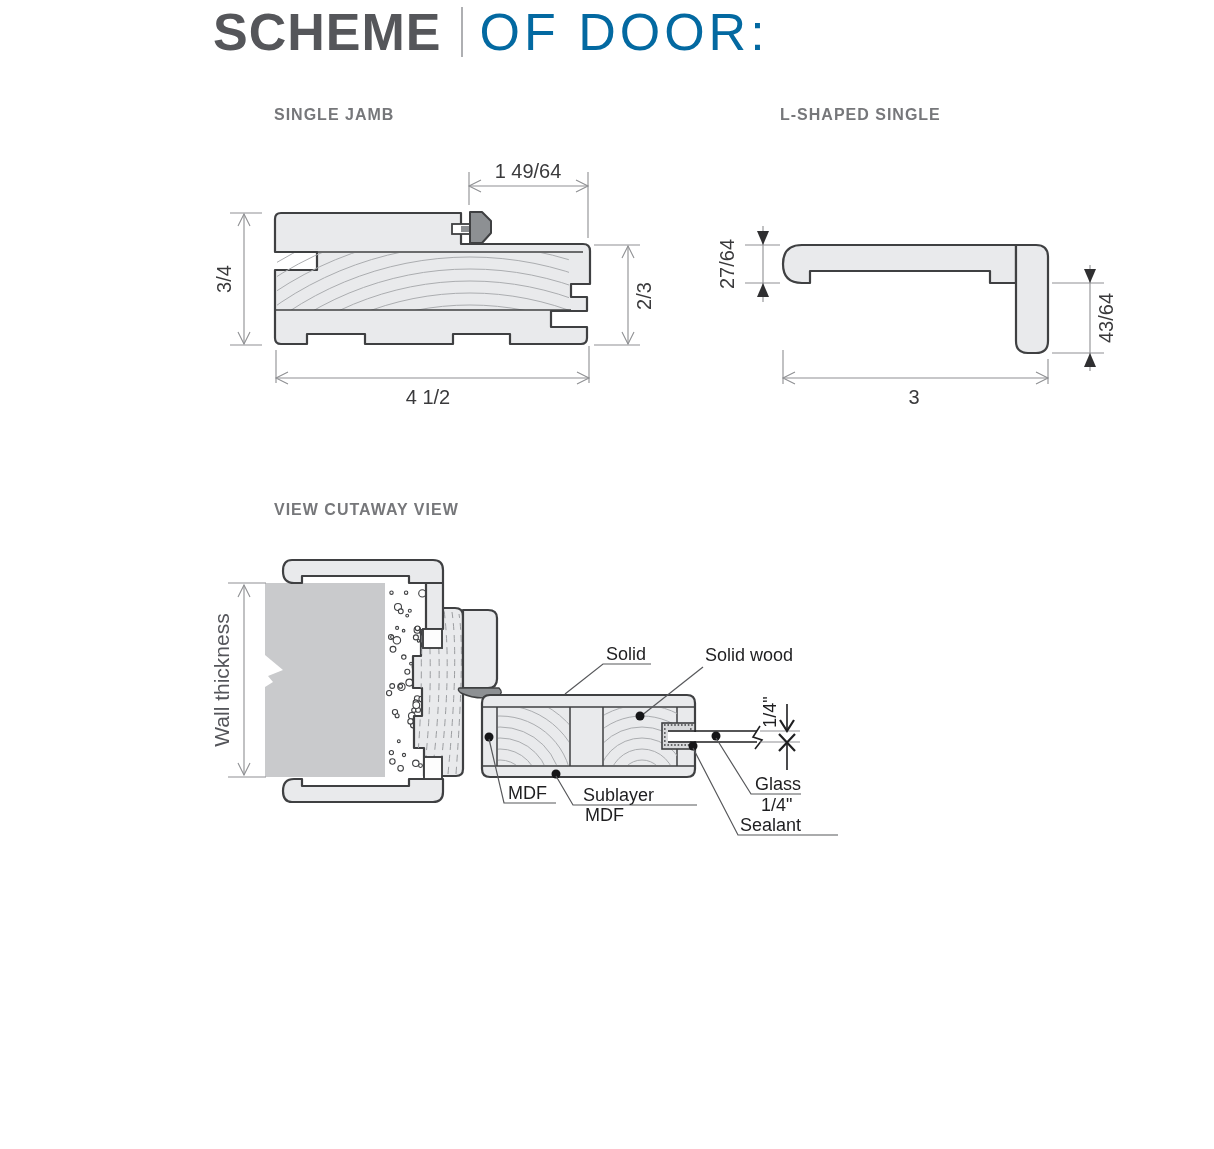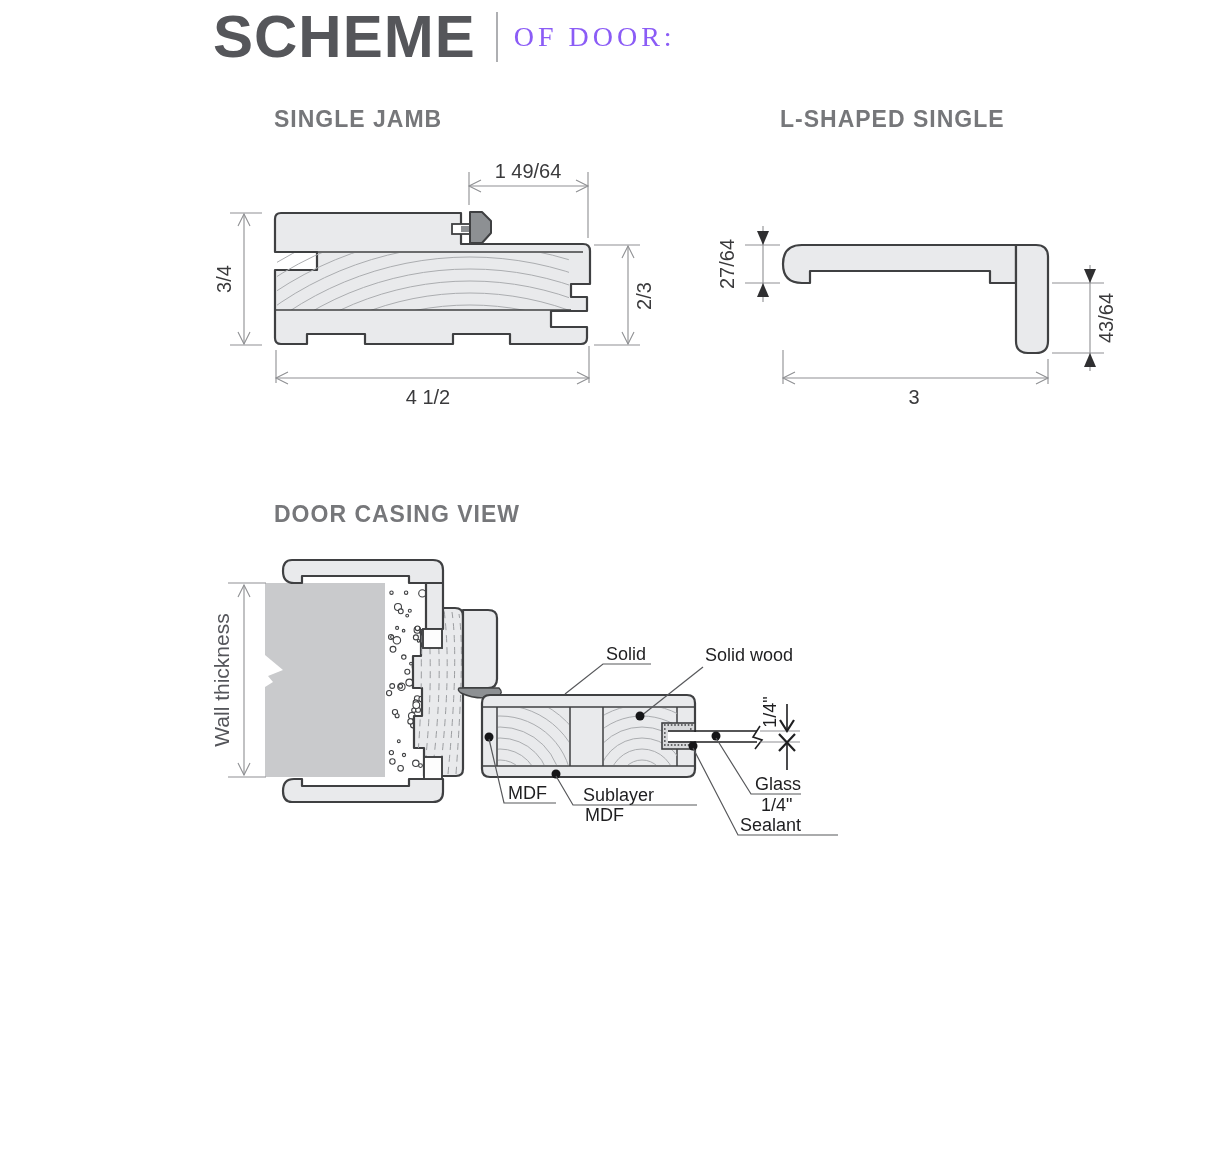--- a/index.html
+++ b/index.html
@@ -1,22 +1,22 @@
 <!DOCTYPE html>
 <html><head>
 <meta charset="utf-8">
 <style>
   html,body{margin:0;padding:0;background:#fff;}
   .stage{position:relative;width:1214px;height:1149px;background:#fff;overflow:hidden;
          font-family:"Liberation Sans",sans-serif;}
   .title{position:absolute;left:213px;top:2px;display:flex;align-items:center;}
-  .title .primary{font-size:60px;font-weight:bold;color:#55565a;letter-spacing:1px;}
+  .title .primary{font-size:52px;font-weight:bold;color:#55565a;letter-spacing:1px;}
   .title .divider{width:2px;height:50px;background:#aeafb2;margin:0 16px 0 20px;}
-  .title .secondary{font-size:28px;font-weight:400;color:#8b5cf6;letter-spacing:4px;font-family:Liberation Serif, serif;}
-  .heading{position:absolute;font-size:23px;font-weight:bold;color:#76777a;letter-spacing:1px;}
+  .title .secondary{font-size:52px;font-weight:400;color:#0369a1;letter-spacing:4px;}
+  .heading{position:absolute;font-size:16px;font-weight:bold;color:#76777a;letter-spacing:1px;}
   #h-jamb{left:274px;top:106px;}
   #h-casing{left:780px;top:106px;}
   #h-cutaway{left:274px;top:501px;}
   svg{position:absolute;left:0;top:0;}
   .profile{fill:#e9eaec;stroke:#3f4042;stroke-width:2.2;stroke-linejoin:round;}
   .inner{fill:none;stroke:#3f4042;stroke-width:1.5;}
   .seal{fill:#8d9093;stroke:#3f4042;stroke-width:2;stroke-linejoin:round;}
   .slot{fill:#ffffff;stroke:#3f4042;stroke-width:1.8;}
   .wall{fill:#c9cacc;stroke:none;}
   .grain{fill:none;stroke:#abadb0;stroke-width:1;}
@@ -38,21 +38,21 @@
 <div class="stage">
 
   <div class="title">
     <span class="primary">SCHEME</span>
     <span class="divider"></span>
     <span class="secondary">OF DOOR:</span>
   </div>
 
   <div class="heading" id="h-jamb">SINGLE JAMB</div>
   <div class="heading" id="h-casing">L-SHAPED SINGLE</div>
-  <div class="heading" id="h-cutaway">DOOR CASING VIEW</div>
+  <div class="heading" id="h-cutaway">VIEW CUTAWAY VIEW</div>
 
   <svg width="1214" height="1149" viewBox="0 0 1214 1149">
     <defs>
       <clipPath id="clip-sjband">
           <rect x="277" y="253" width="292" height="57"></rect>
         </clipPath>
       <clipPath id="clip-doorA">
           <rect x="498" y="708" width="71" height="57"></rect>
         </clipPath>
       <clipPath id="clip-doorB">

